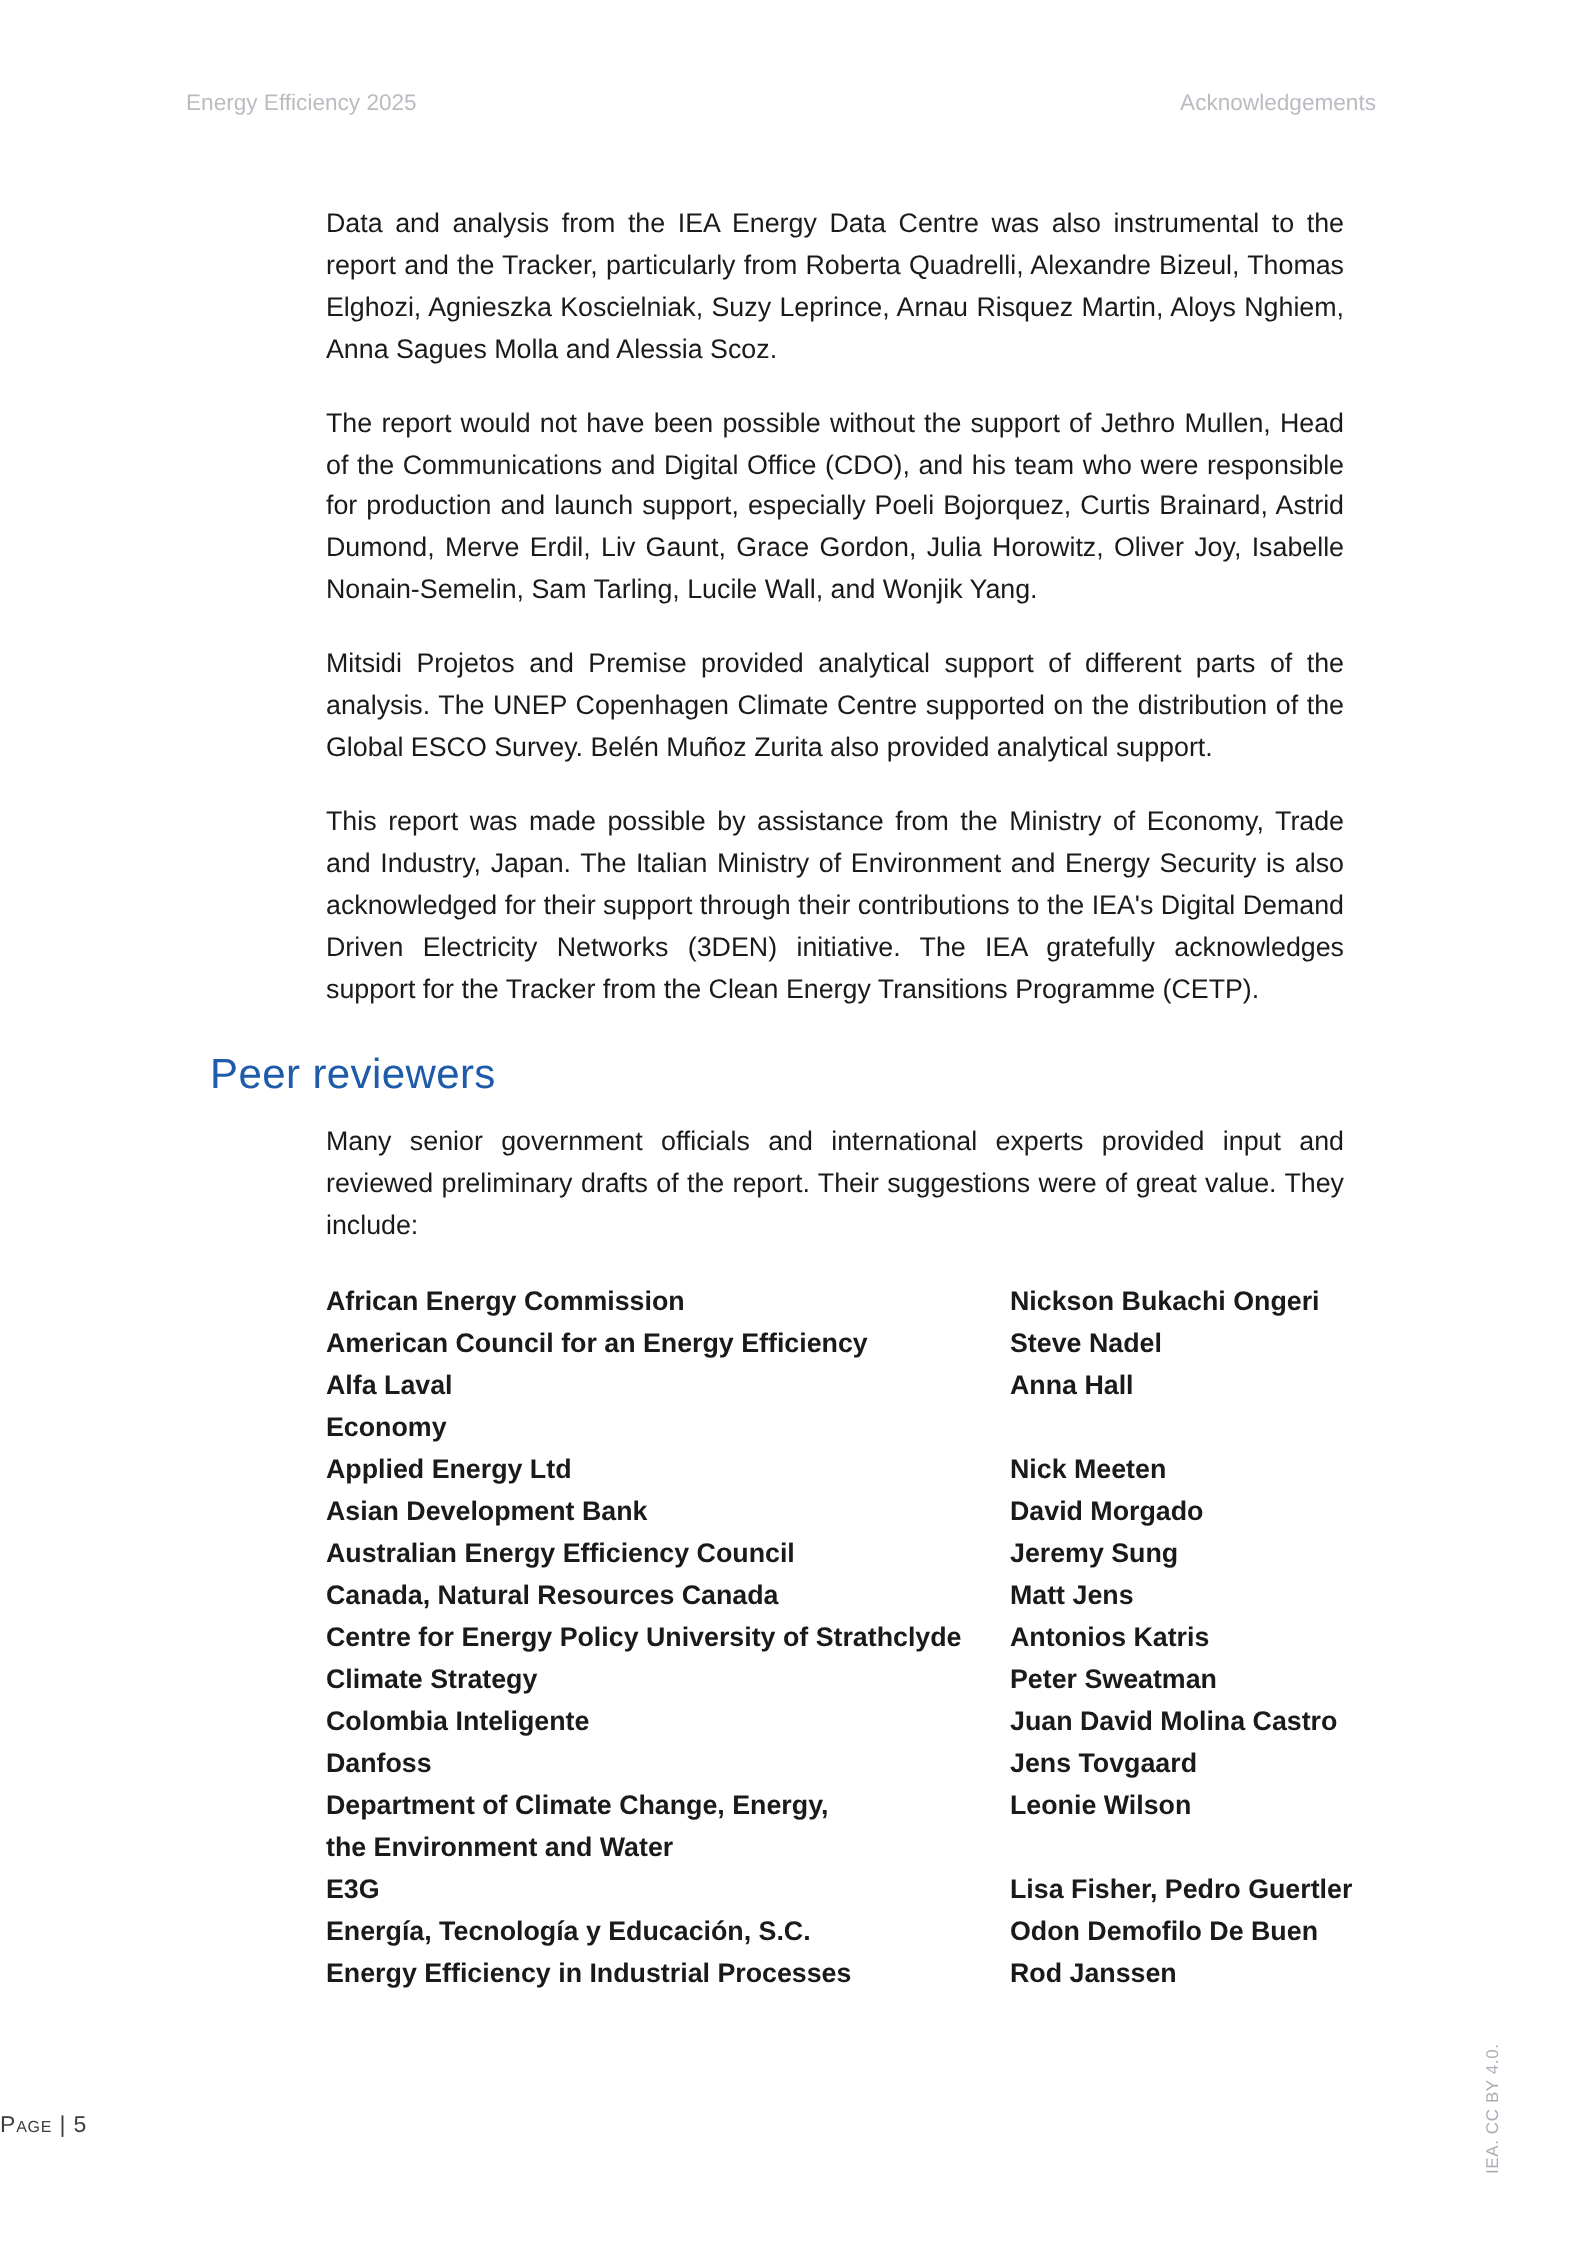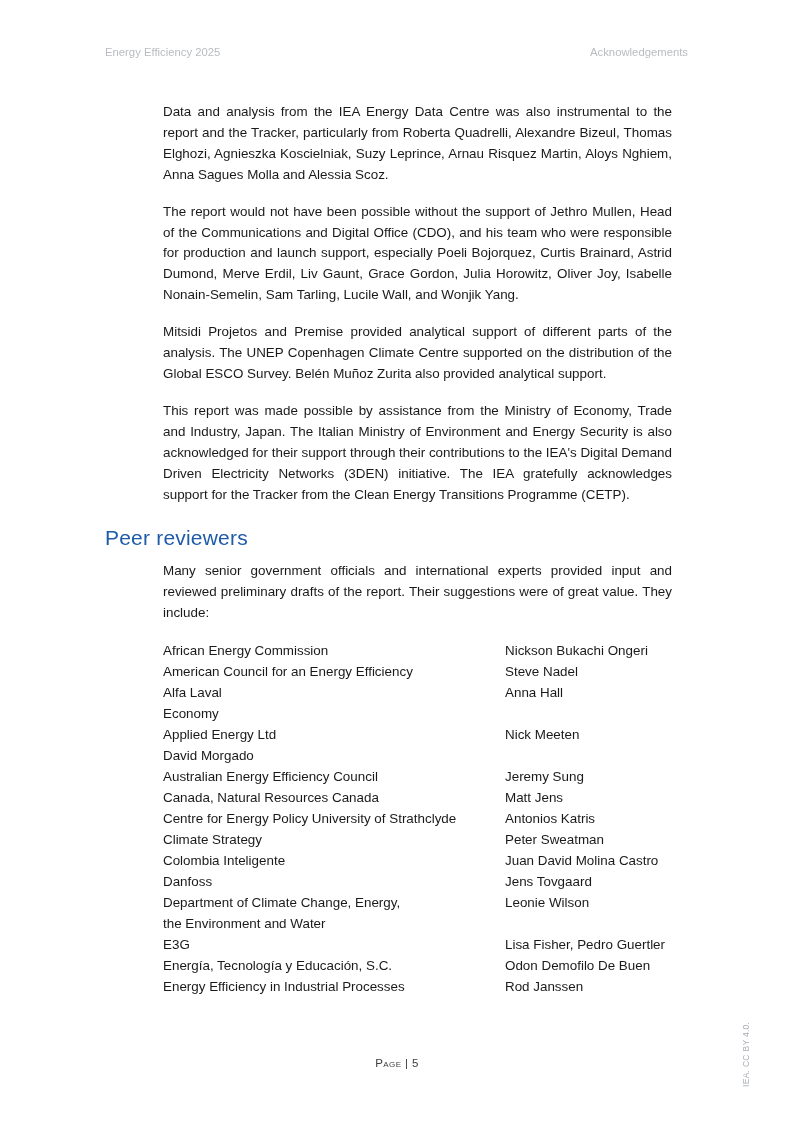--- a/index.html
+++ b/index.html
@@ -5,46 +5,45 @@
   html, body { margin:0; padding:0; }
   body {
     width:794px; height:1123px;
     background:#ffffff;
     font-family:"Liberation Sans", sans-serif;
     color:#1a1a1a;
     position:relative;
     overflow:hidden;
   }
   .page-header {
-    position:absolute; left:105px; right:106px; top:46px;
+    position:absolute; left:93px; right:106px; top:46px;
     display:flex; justify-content:space-between;
     font-size:11.3px; color:#b9bcc0;
   }
   .content {
     position:absolute; left:163px; top:102px; width:525px;
   }
   .content p.body-par {
     margin:0 16px 16px 0;
     font-size:13.4px; line-height:20.9px;
     text-align:justify;
   }
   h2.section-heading {
     margin:20px 0 10px -58px;
     font-size:21px; line-height:26px;
     font-weight:normal;
     color:#1e5ba8;
     letter-spacing:0.2px;
   }
-  .rev-list { margin-top:11px; }
+  .rev-list { margin-top:11px;font-weight:bold; }
   .rev-row { display:flex; font-size:13.4px; line-height:21px; }
   .rev-org { flex:0 0 342px; width:342px; white-space:nowrap; overflow:hidden; }
   .rev-name { white-space:nowrap; }
   .page-footer {
     position:absolute; left:0; right:0; top:1057px;
-    text-align:center;
     font-size:11.5px; color:#3c3c3c;
     font-variant:small-caps;
     letter-spacing:0.4px;
   }
   .side-label {
     position:absolute; left:741px; top:1087px;
     transform:rotate(-90deg); transform-origin:0 0;
     font-size:8.5px; color:#a9aeb6;
     letter-spacing:0.3px; white-space:nowrap;
   }
@@ -82,20 +81,21 @@
       </div>
       <div class="rev-row">
         <span class="rev-org">Economy</span>
         <span class="rev-name"></span>
       </div>
       <div class="rev-row">
         <span class="rev-org">Applied Energy Ltd</span>
         <span class="rev-name">Nick Meeten</span>
       </div>
       <div class="rev-row">
+        <span class="rev-org">Asian Development Bank</span>
         <span class="rev-name">David Morgado</span>
       </div>
       <div class="rev-row">
         <span class="rev-org">Australian Energy Efficiency Council</span>
         <span class="rev-name">Jeremy Sung</span>
       </div>
       <div class="rev-row">
         <span class="rev-org">Canada, Natural Resources Canada</span>
         <span class="rev-name">Matt Jens</span>
       </div>

